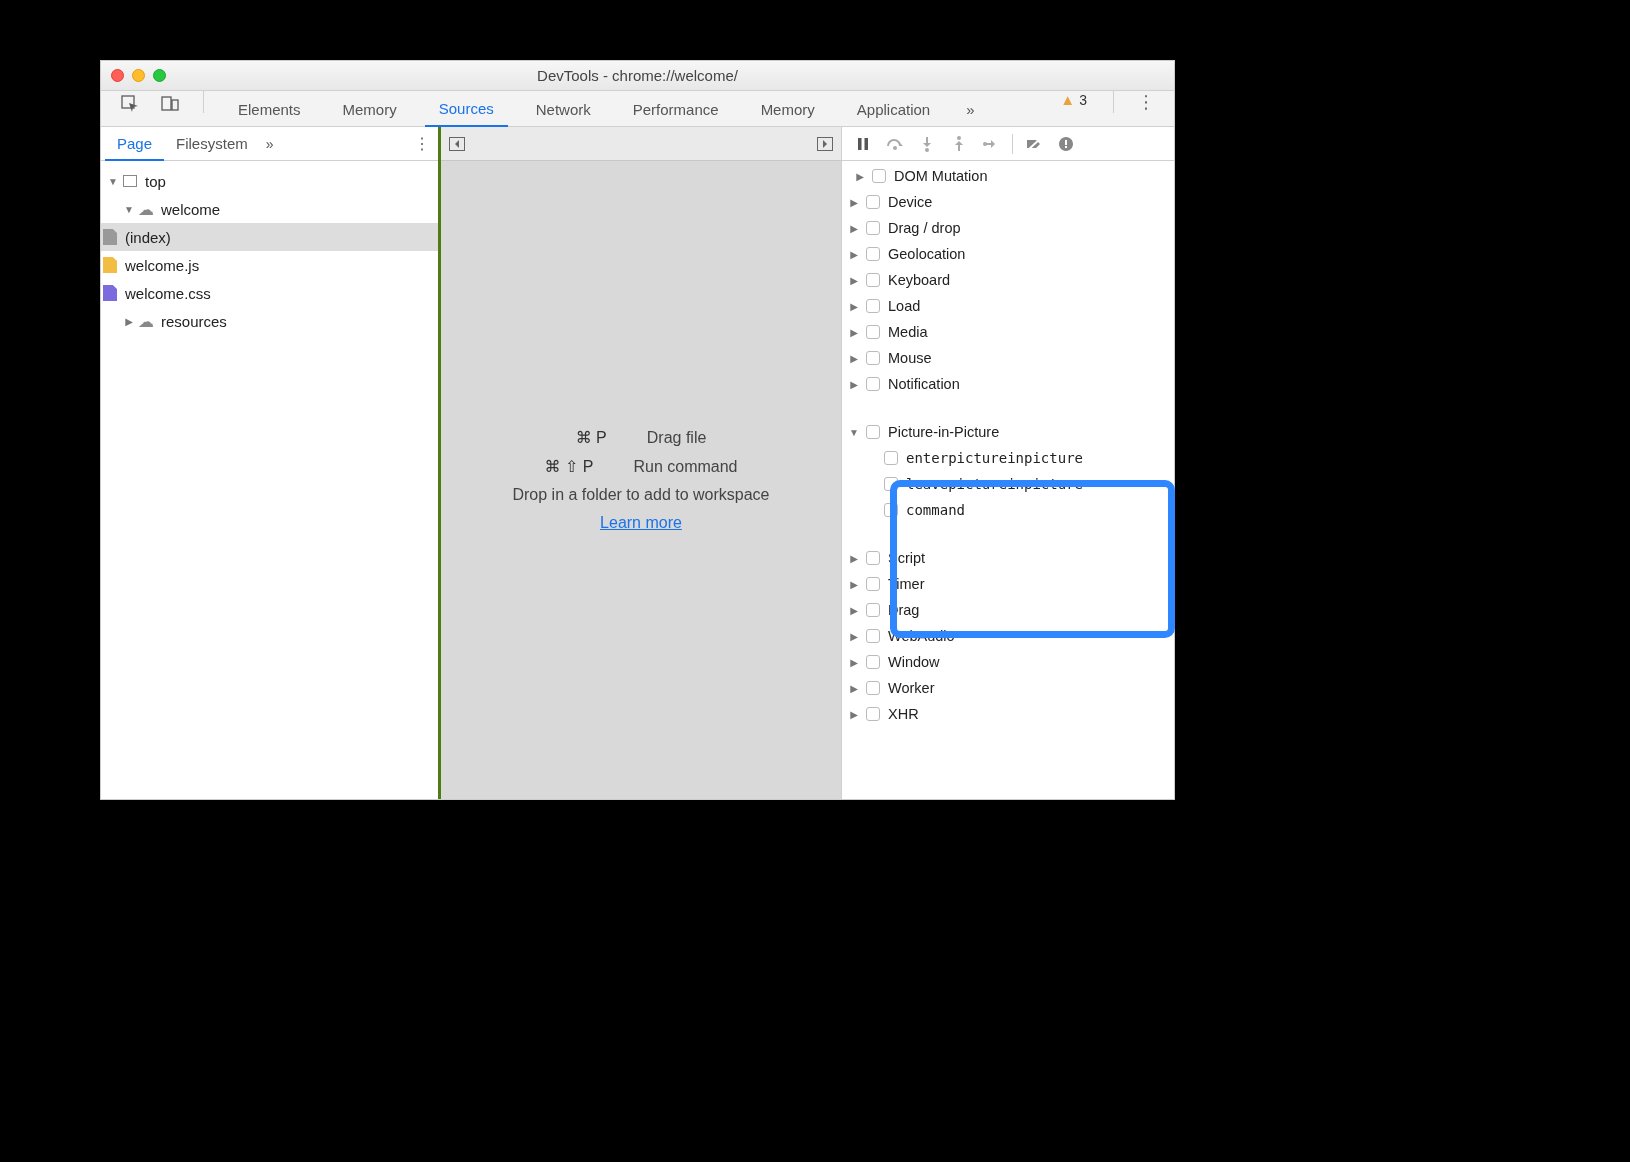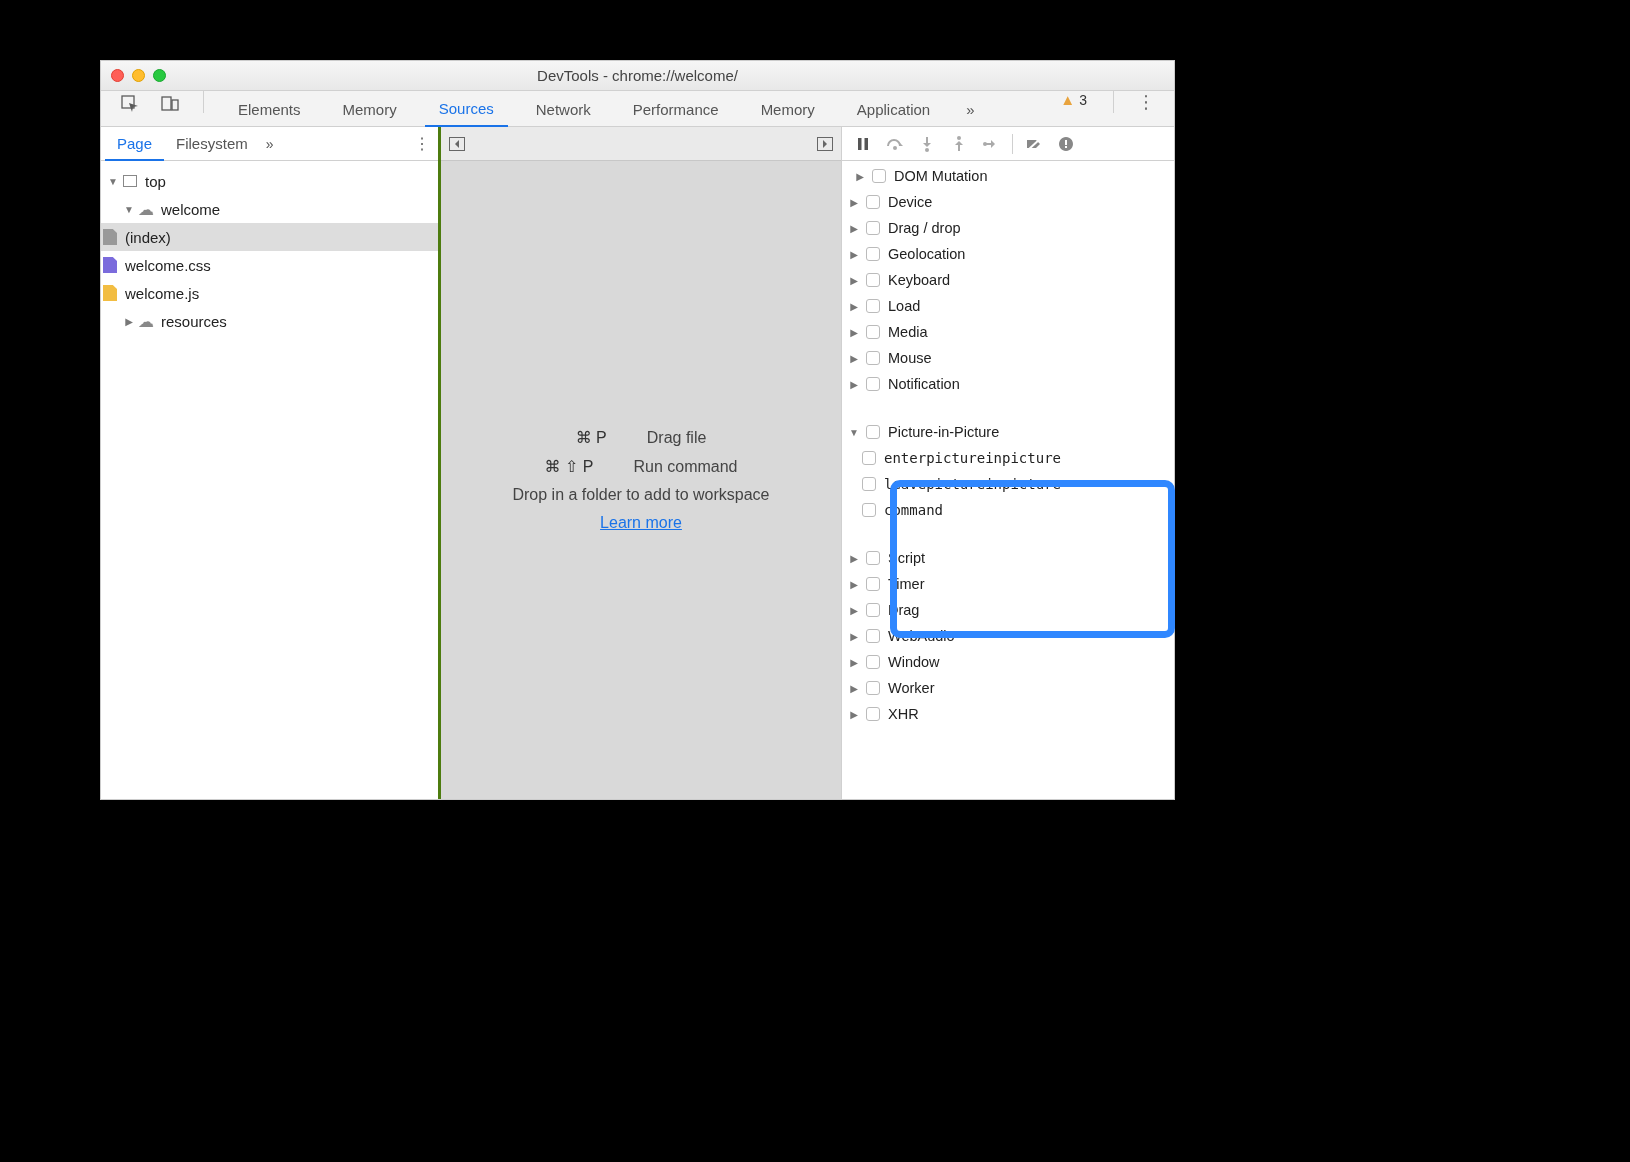--- a/index.html
+++ b/index.html
@@ -85,21 +85,21 @@
 .kbd { color:#333; font-size:16px;}
 .link { color:#1a73e8; text-decoration:underline; cursor:pointer;}
 .right-pane { width:332px; display:flex; flex-direction:column; background:#fff;}
 .dbg-bar { height:34px; border-bottom:1px solid #d0d0d0; display:flex; align-items:center; gap:10px; padding:0 10px; color:#888;}
 .dbg-btn { width:22px; height:22px; display:flex; align-items:center; justify-content:center; cursor:pointer; color:#7a7a7a;}
 .dbg-sep { width:1px; height:20px; background:#d0d0d0;}
 .evt-list { flex:1; overflow:auto; padding:2px 0;}
 .evt-row { display:flex; align-items:center; height:26px; font-size:14.5px; color:#222; cursor:pointer;}
 .evt-row .tri { margin-left:6px;}
 .evt-cb { width:14px; height:14px; border:1px solid #bbb; border-radius:3px; margin:0 8px 0 4px; background:#fff;}
-.evt-child { padding-left:20px; font-family: Menlo, Consolas, monospace; font-size:14px;}
+.evt-child { padding-left:42px; font-family: Menlo, Consolas, monospace; font-size:14px;}
 .evt-child .evt-cb{ margin-left:0;}
 .highlight-box { position:absolute; border:7px solid #2f87ff; border-radius:10px; pointer-events:none;}
 svg { display:block; }
 </style>
 </head>
 <body>
 
 <div class="window">
 
   <div class="titlebar">
@@ -166,29 +166,29 @@
           <span>welcome</span>
         </div>
         <div class="tree-row ind2 selected">
           <span class="tree-icn">
               <span class="file-grey"></span>
             </span>
           <span>(index)</span>
         </div>
         <div class="tree-row ind2">
           <span class="tree-icn">
+              <span class="file-yellow"></span>
+            </span>
+          <span>welcome.js</span>
+        </div>
+        <div class="tree-row ind2">
+          <span class="tree-icn">
               <span class="file-purple"></span>
             </span>
           <span>welcome.css</span>
-        </div>
-        <div class="tree-row ind2">
-          <span class="tree-icn">
-              <span class="file-yellow"></span>
-            </span>
-          <span>welcome.js</span>
         </div>
         <div class="tree-row ind1">
           <span class="tri">▶</span>
           <span class="tree-icn cloud">☁</span>
           <span>resources</span>
         </div>
       </div>
     </div>
 
     <div class="mid-pane">

